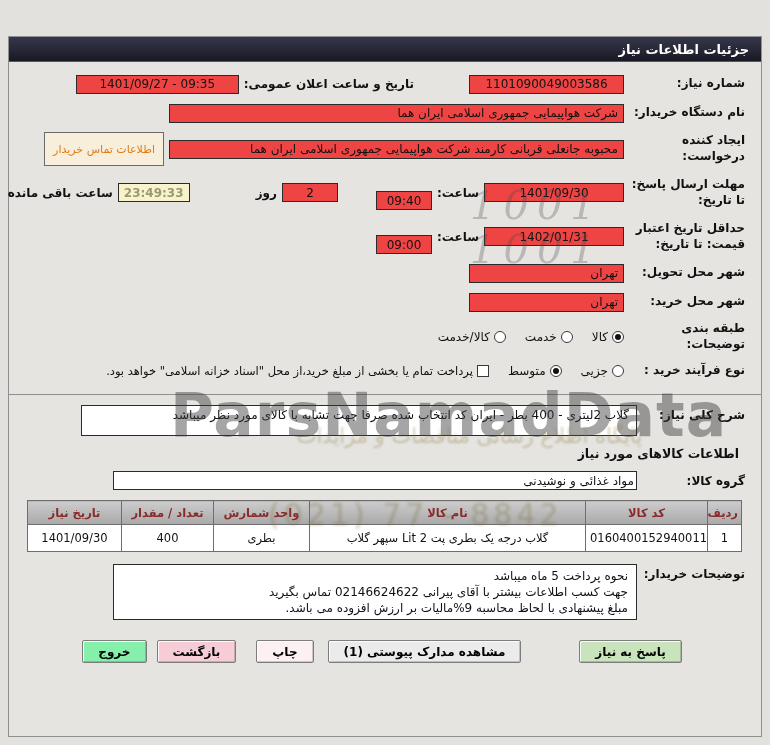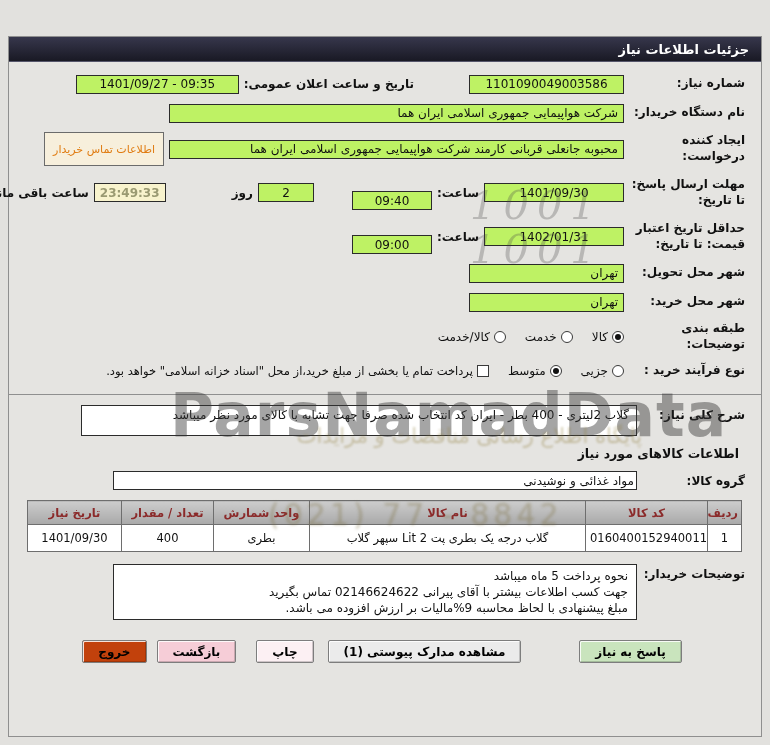--- a/index.html
+++ b/index.html
@@ -22,24 +22,24 @@
     color: #fff; font-weight: bold; font-size: 13px;
     display: flex; align-items: center; padding: 4px 12px;
     border-bottom: 1px solid #55556a;
   }
   .form-area { padding: 12px 16px 4px 10px; }
   .frow { display: flex; align-items: center; gap: 5px; margin-bottom: 9px; min-height: 20px; }
   .lblcol { width: 116px; flex: 0 0 auto; font-weight: bold; line-height: 1.3; }
   .lbl { flex: 0 0 auto; font-weight: bold; }
   .spacer { flex: 0 0 auto; }
   .w28 { width: 28px; } .w45 { width: 45px; } .w56 { width: 56px; }
-  .w72 { width: 72px; } .w80 { width: 80px; margin-top: 16px; } .w140 { width: 140px; }
+  .w72 { width: 72px; } .w80 { width: 56px; margin-top: 16px; } .w140 { width: 140px; }
   .w155 { width: 155px; } .w163 { width: 163px; } .w455 { width: 455px; }
   .box {
-    background: #bef264; border: 1px solid #2b2b2b; height: 19px;
+    background: #ef4444; border: 1px solid #2b2b2b; height: 19px;
     display: flex; align-items: center; padding: 0 5px;
     overflow: hidden; white-space: nowrap; flex: 0 0 auto;
   }
   .num { direction: ltr; justify-content: center; }
   .timer { background: #f8f3cd; color: #9a9a72; font-weight: bold; }
   .contact {
     background: #f7efdc; border: 1px solid #6b6b6b; color: #e07c12;
     height: 34px; display: flex; align-items: center; padding: 0 8px;
     font-size: 11px; flex: 0 0 auto; cursor: pointer;
   }
@@ -74,21 +74,21 @@
   .btn {
     height: 23px; padding: 0 15px; display: flex; align-items: center; justify-content: center;
     font-family: "DejaVu Sans", sans-serif; font-size: 12px; font-weight: bold;
     border: 1px solid #7d7d7d; border-radius: 2px; cursor: pointer; white-space: nowrap;
     box-shadow: inset 1px 1px 0 rgba(255,255,255,.85), inset -1px -1px 0 rgba(0,0,0,.18);
   }
   .btn-reply  { background: #c9e4bd; margin-left: 58px; }
   .btn-attach { background: #ebebeb; margin-left: 14px; }
   .btn-print  { background: #fcf0f3; margin-left: 20px; }
   .btn-back   { background: #f6cdd7; margin-left: 10px; }
-  .btn-exit   { background: #c2410c; }
+  .btn-exit   { background: #86efac; }
   
   .wm { position: absolute; inset: 0; pointer-events: none; z-index: 9; }
   .wm-stamp {
     position: absolute; left: 470px; direction: ltr;
     font-family: "DejaVu Serif", serif; font-size: 40px; letter-spacing: 8px;
     color: rgba(70,70,70,.28); font-style: italic;
   }
   .s1 { top: 182px; } .s2 { top: 226px; }
   .wm-brand {
     position: absolute; top: 380px; left: 170px; direction: ltr;

